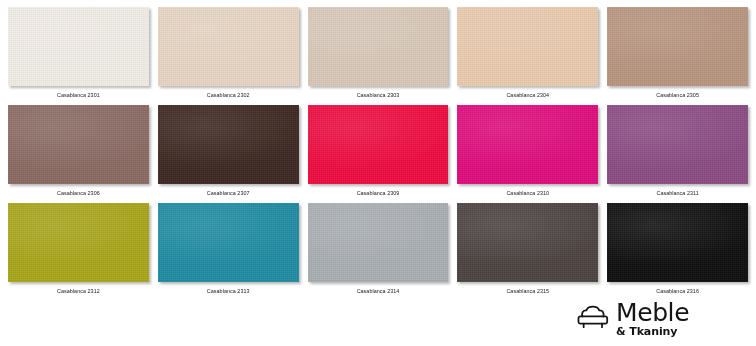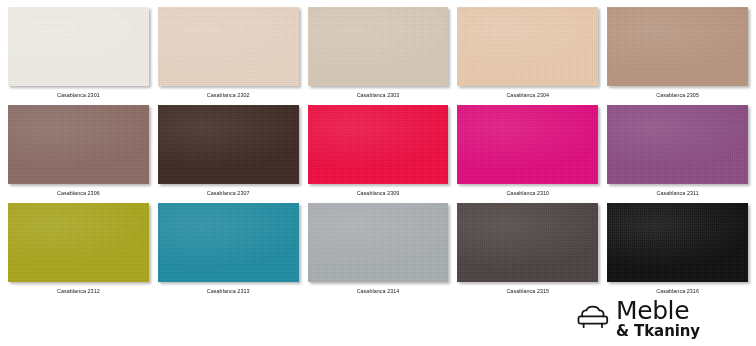--- a/index.html
+++ b/index.html
@@ -104,21 +104,21 @@
 
   .logo-primary {
     font-size: 25px;
     font-weight: 400;
     color: #141414;
     letter-spacing: -0.4px;
     font-family: "DejaVu Sans", sans-serif;
   }
 
   .logo-secondary {
-    font-size: 15px;
+    font-size: 11px;
     font-weight: 700;
     color: #141414;
     letter-spacing: -0.1px;
     margin-top: 1px;
     font-family: "DejaVu Sans", sans-serif;
   }
 </style>
 </head>
 <body>
 

